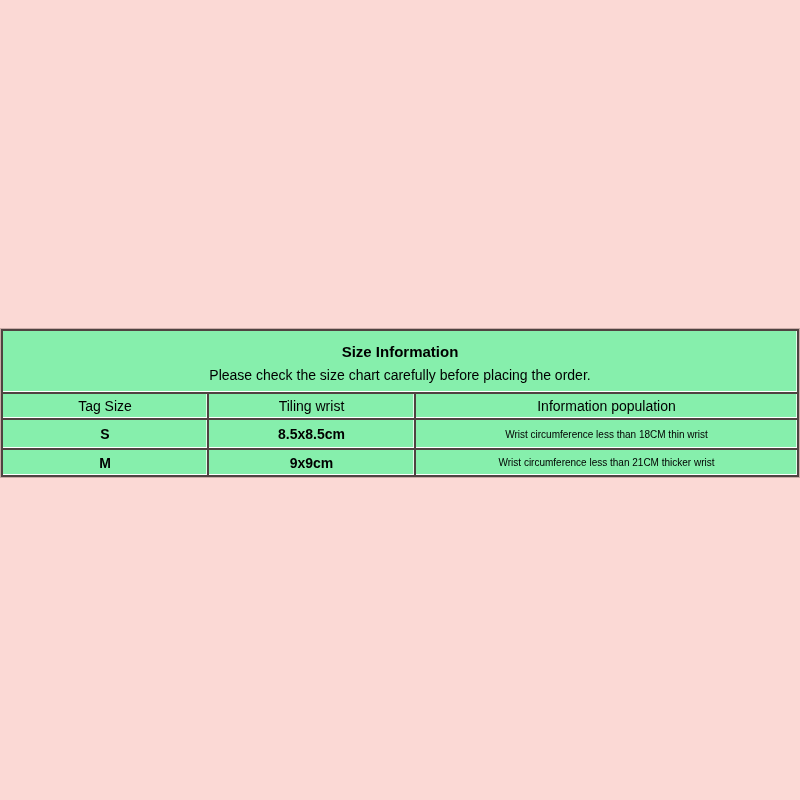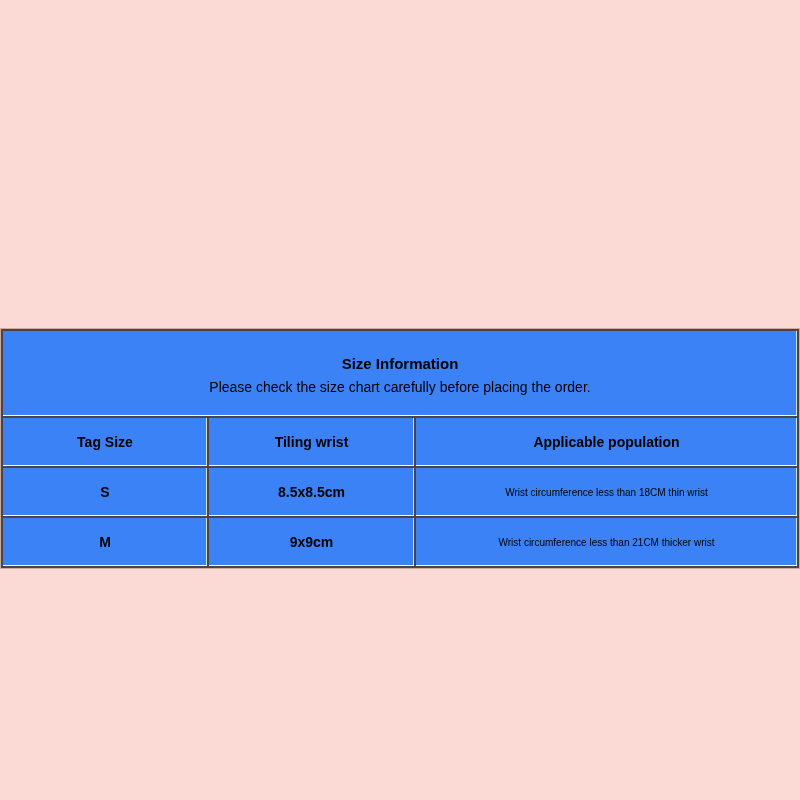--- a/index.html
+++ b/index.html
@@ -29,43 +29,43 @@
     color: #000;
   }
 
   .size-table td,
   .size-table th {
     border: 2px solid #4f4341;
     
     box-shadow: inset 0 -1px 0 #ffffff, inset -1px 0 0 rgba(255,255,255,0.75);
     text-align: center;
     vertical-align: middle;
-    padding: 16px;
-    background: #3b82f6;
+    padding: 4px;
+    background: #86efac;
   }
 
   .title-cell { height: 60px; }
 
   .table-title {
     font-size: 15px;
     font-weight: bold;
     line-height: 22px;
     padding-top: 6px;
   }
 
   .table-subtitle {
     font-size: 14px;
     font-weight: normal;
     line-height: 25px;
   }
 
   .header-row th {
     height: 21px;
     font-size: 14px;
-    font-weight: bold;
+    font-weight: normal;
     margin-top: 8px;
   }
 
   .data-row-s td { height: 30px; }
   .data-row-m td { height: 27px; }
 
   .cell-bold {
     font-size: 14px;
     font-weight: bold;
   }
@@ -87,21 +87,21 @@
   <tbody>
     <tr>
       <td class="title-cell" colspan="3">
         <div class="table-title">Size Information</div>
         <div class="table-subtitle">Please check the size chart carefully before placing the order.</div>
       </td>
     </tr>
     <tr class="header-row">
       <th>Tag Size</th>
       <th>Tiling wrist</th>
-      <th>Applicable population</th>
+      <th>Information population</th>
     </tr>
     <tr class="data-row-s">
       <td class="cell-bold">S</td>
       <td class="cell-bold">8.5x8.5cm</td>
       <td class="cell-regular">Wrist circumference less than 18CM thin wrist</td>
     </tr>
     <tr class="data-row-m">
       <td class="cell-bold">M</td>
       <td class="cell-bold">9x9cm</td>
       <td class="cell-regular">Wrist circumference less than 21CM thicker wrist</td>

